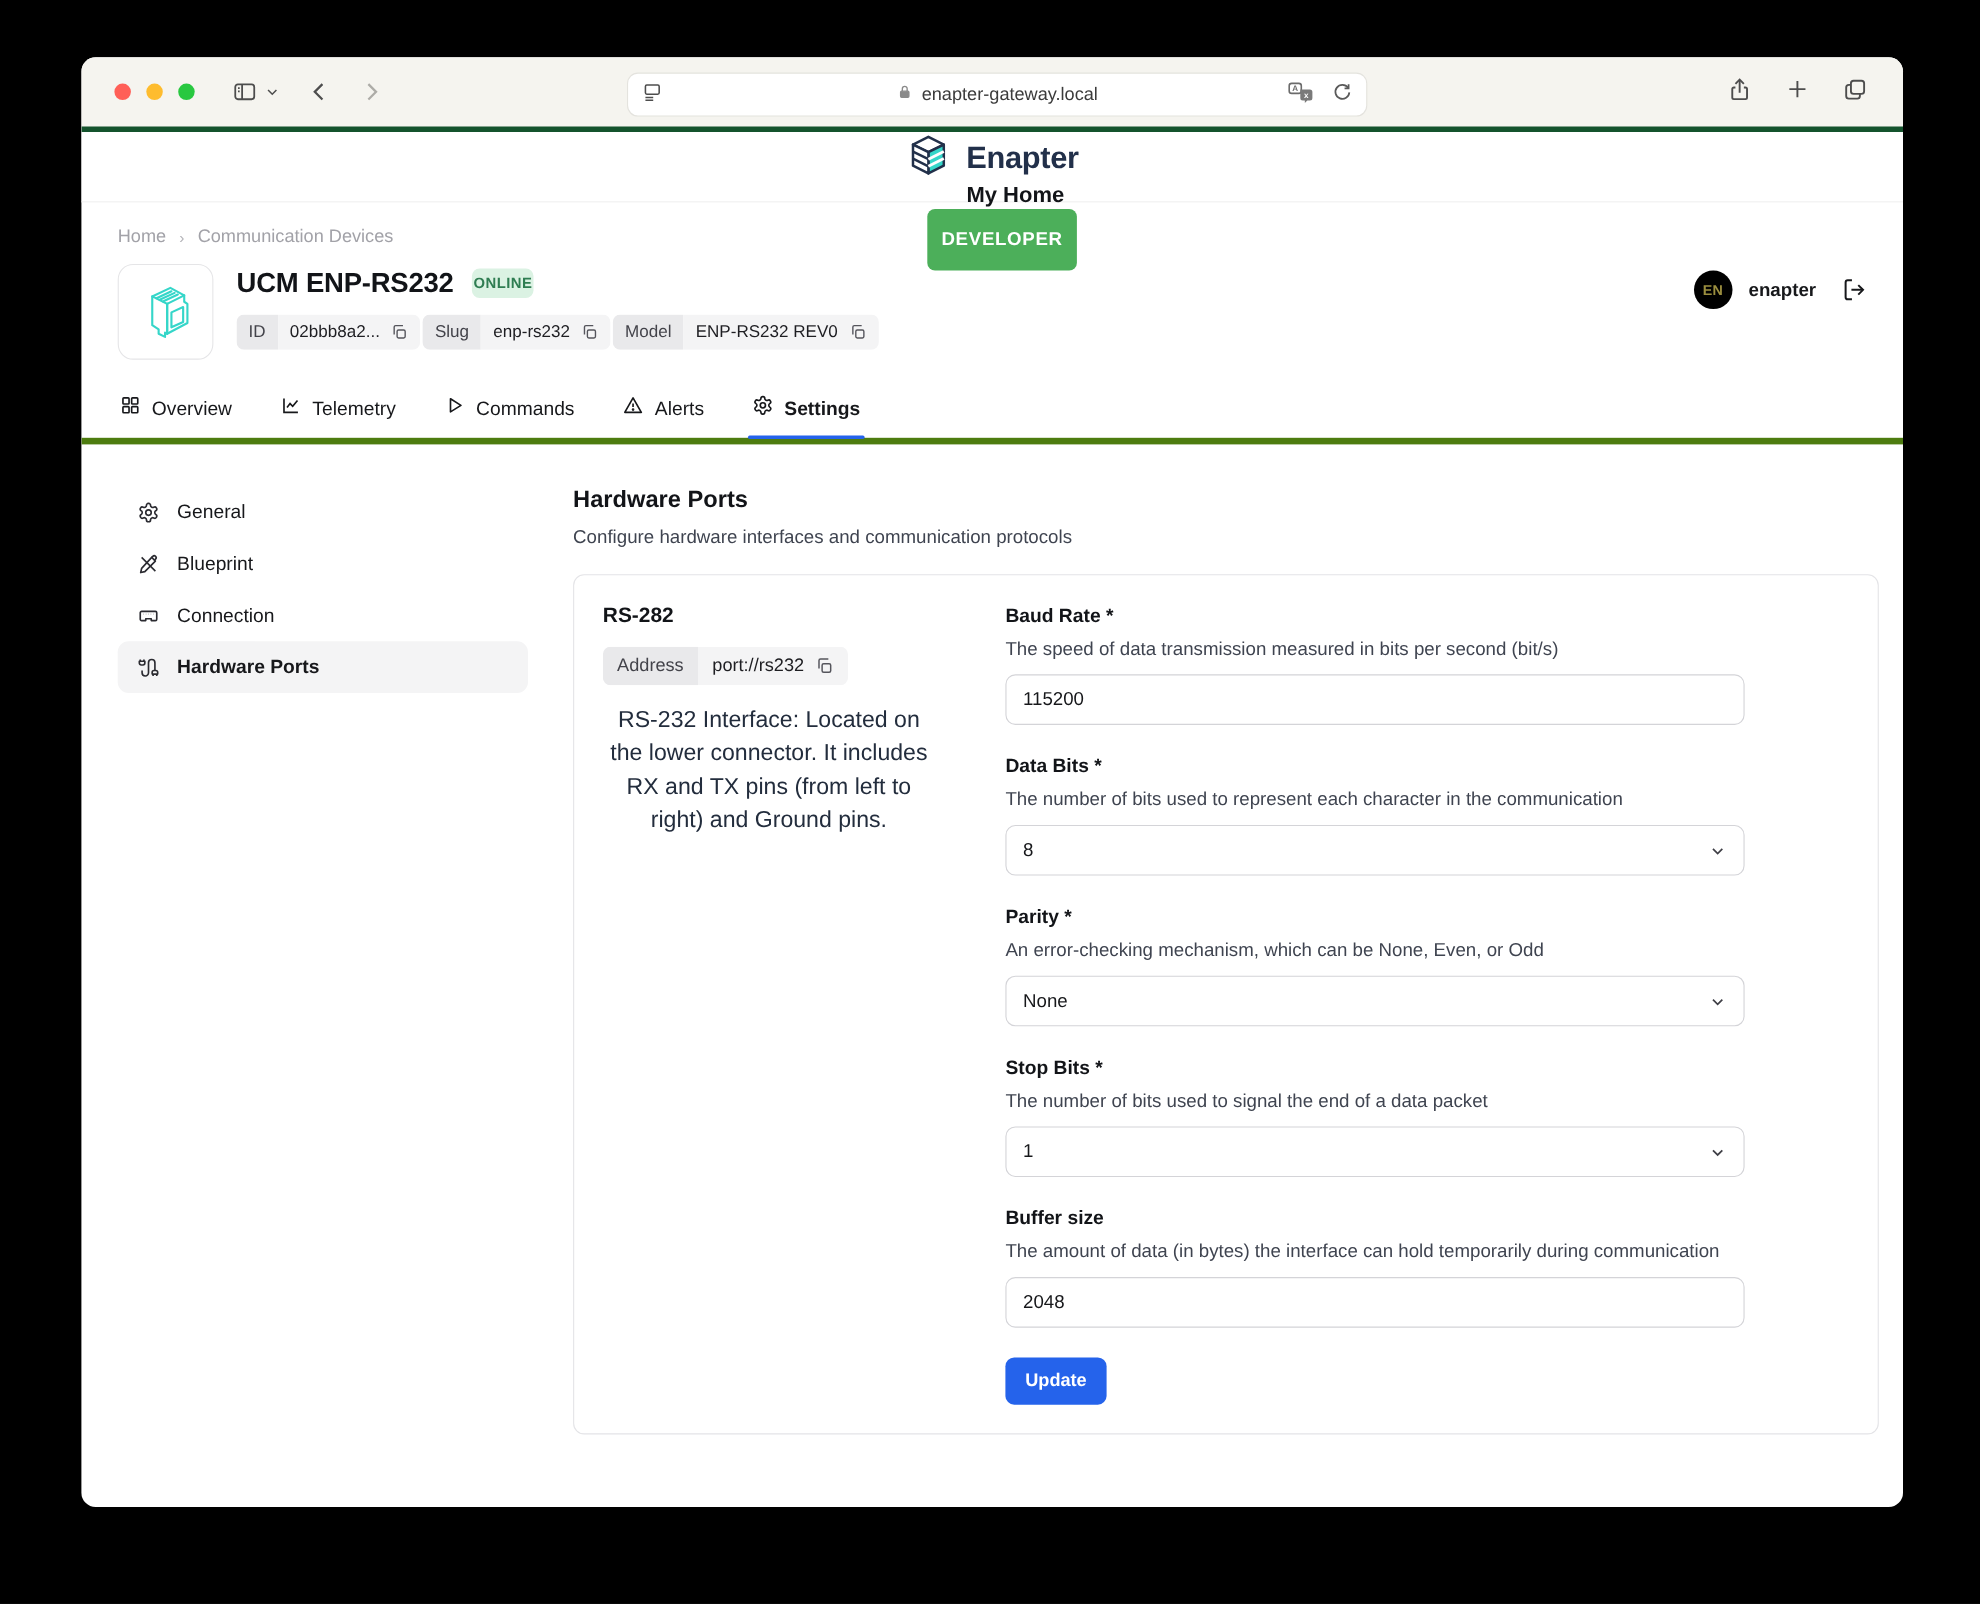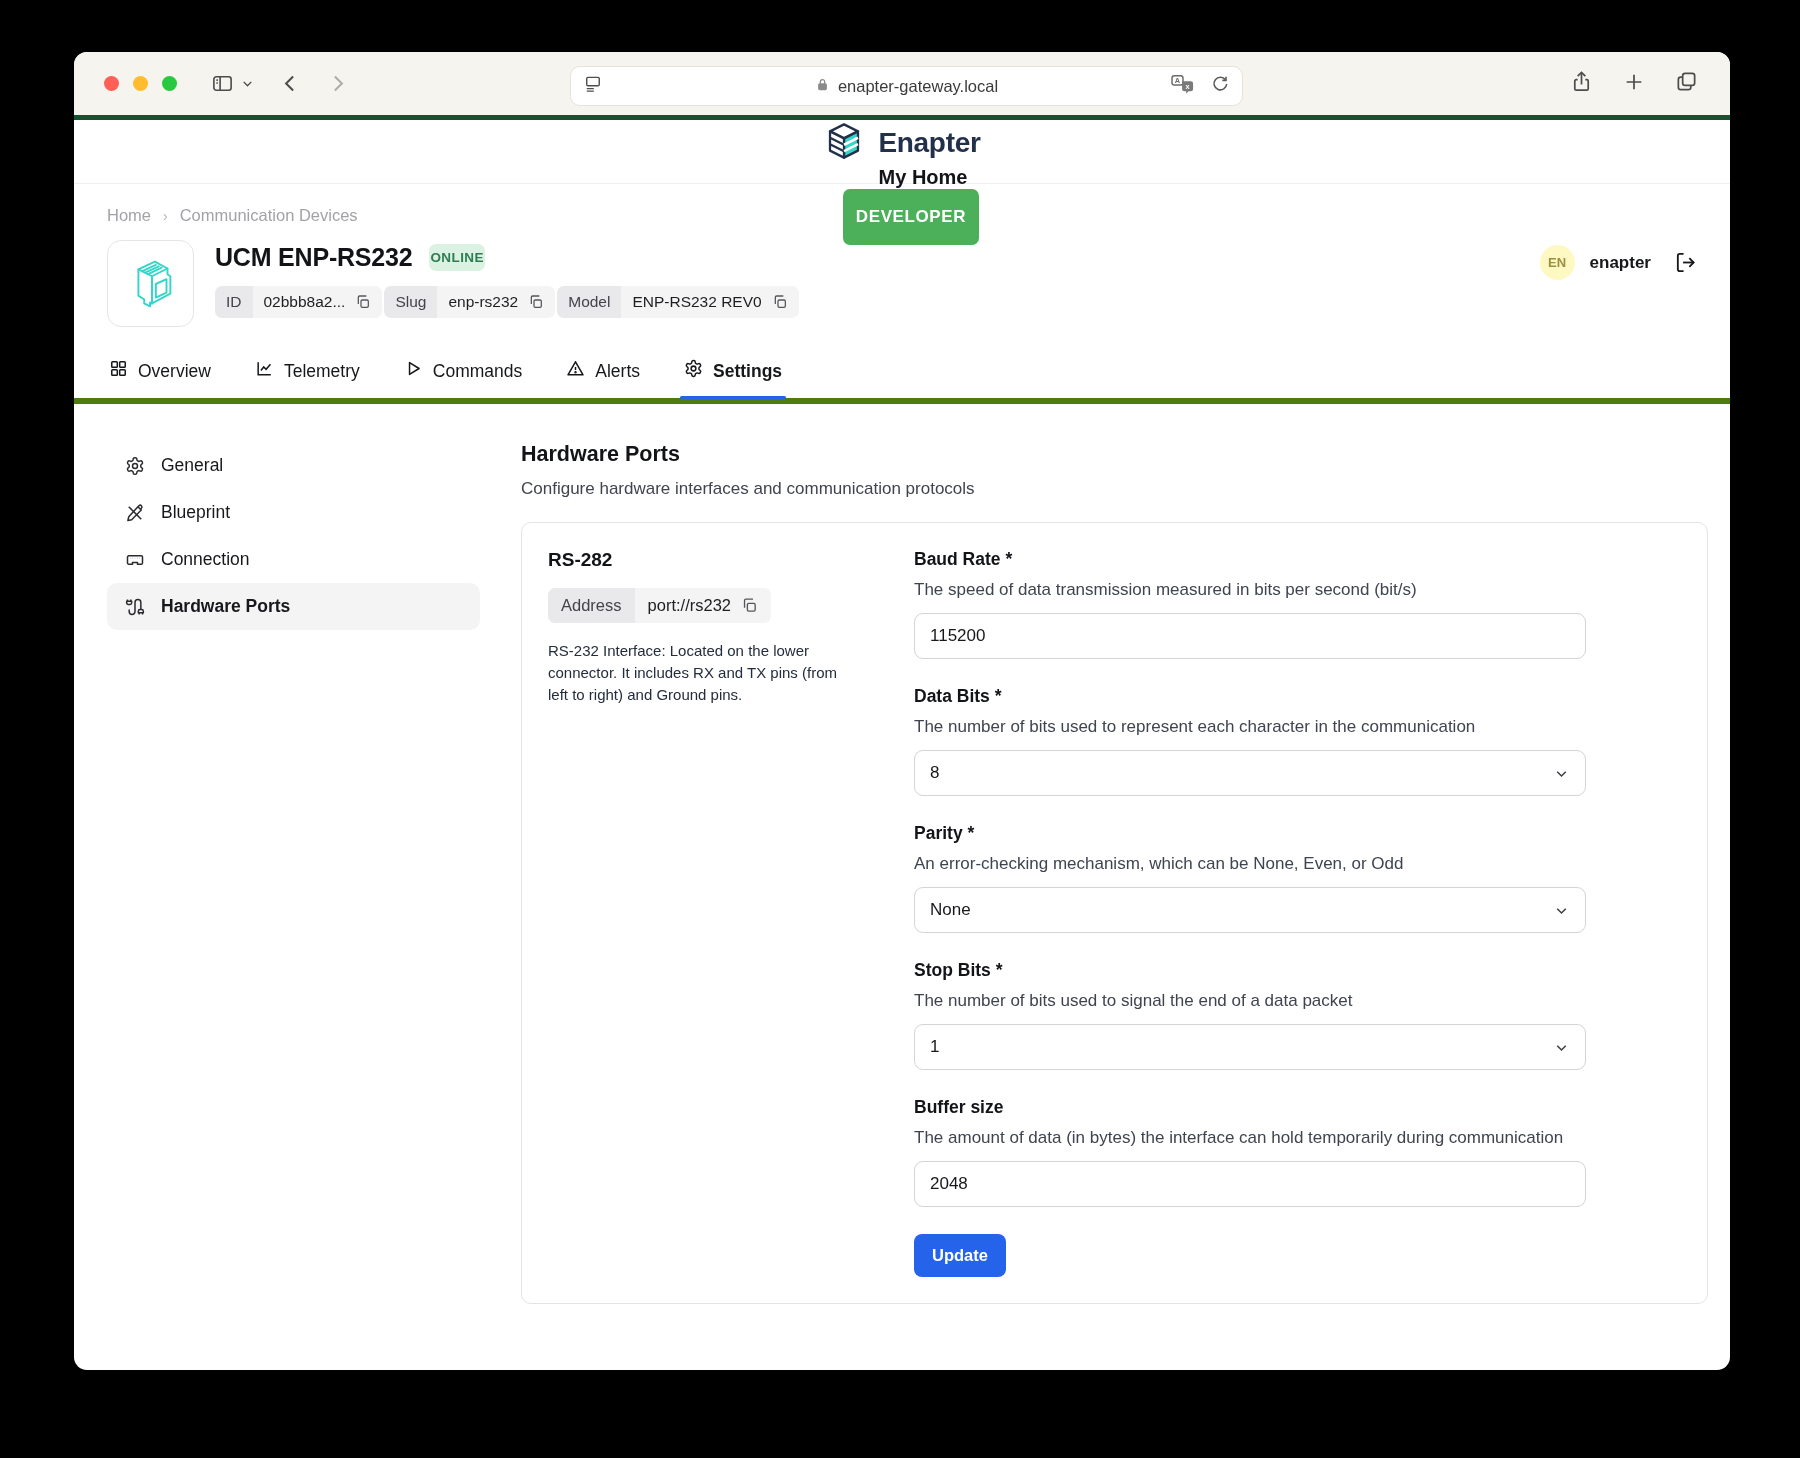--- a/index.html
+++ b/index.html
@@ -23,21 +23,21 @@
   .tb-right { position:absolute; right:32px; display:flex; align-items:center; gap:30px; color:#4D4D4D; }
 
   
   .appheader { height:64px; display:flex; align-items:center; padding:0 33px; border-bottom:1px solid #F0F0EF; background:#fff;flex-direction:column; }
   .brand { display:flex; align-items:center; gap:13px; }
   .brand-name { font-size:28px; font-weight:700; color:#22304A; letter-spacing:-.3px; }
   .workspace { margin-left:42px; font-size:20px; font-weight:700; color:#121418; }
   .dev-badge { margin-left:18px; background:#4CAF5A; color:#fff; font-size:17px; font-weight:700; letter-spacing:.6px;
                padding:18px 13px; border-radius:7px; }
   .hdr-right { margin-left:auto; display:flex; align-items:center; gap:15px; }
-  .avatar { width:35px; height:35px; border-radius:50%; background:#fef9c3; color:#9C8F3F; font-size:13px; font-weight:700;
+  .avatar { width:35px; height:35px; border-radius:50%; background:#000000; color:#9C8F3F; font-size:13px; font-weight:700;
             display:flex; align-items:center; justify-content:center; }
   .username { font-size:17px; font-weight:600; color:#17181B; }
   .logout { color:#17181B; display:flex; margin-left:8px; }
 
   
   .pagepad { padding:0 33px; }
   .breadcrumb { display:flex; align-items:center; gap:12px; margin-top:22px; font-size:16.5px; color:#A2A2A8; }
   .crumb-sep { font-size:14px; color:#B3B3B8; }
 
   .devrow { display:flex; gap:21px; margin-top:15px; }
@@ -67,21 +67,21 @@
 
   .main { flex:1; margin-left:41px; }
   .main-title { font-size:21.5px; font-weight:700; color:#121418; }
   .main-sub { margin-top:12px; font-size:17px; color:#3F4450; }
   .card { margin-top:23px; border:1px solid #E4E4E7; border-radius:10px; padding:26px; display:flex; }
   .card-left { width:338px; flex-shrink:0; }
   .rs-title { font-size:19px; font-weight:700; color:#121418; }
   .addr-chip { margin-top:17px; font-size:16.5px; }
   .addr-chip .chip-key { padding:9px 13px; }
   .addr-chip .chip-val { padding:9px 13px; }
-  .rs-desc { margin-top:17px; font-size:15px; line-height:1.45; color:#232D3D; width:302px; }
+  .rs-desc { margin-top:17px; font-size:21px; line-height:1.45; color:#232D3D; width:302px;text-align:center; }
 
   .card-right { margin-left:28px; width:672px; }
   .field { margin-bottom:27px; }
   .flabel { font-size:17.5px; font-weight:700; color:#121418; }
   .fhelp { margin-top:10px; font-size:17px; color:#3F4450; }
   .fctrl { margin-top:13px; width:100%; height:46px; border:1px solid #D4D4D8; border-radius:9px;
            display:flex; align-items:center; padding:0 15px; font-size:17px; color:#17181B; background:#fff;
            font-family:"Liberation Sans","DejaVu Sans",sans-serif; }
   input.fctrl { outline:none; }
   .fselect { justify-content:space-between; }

